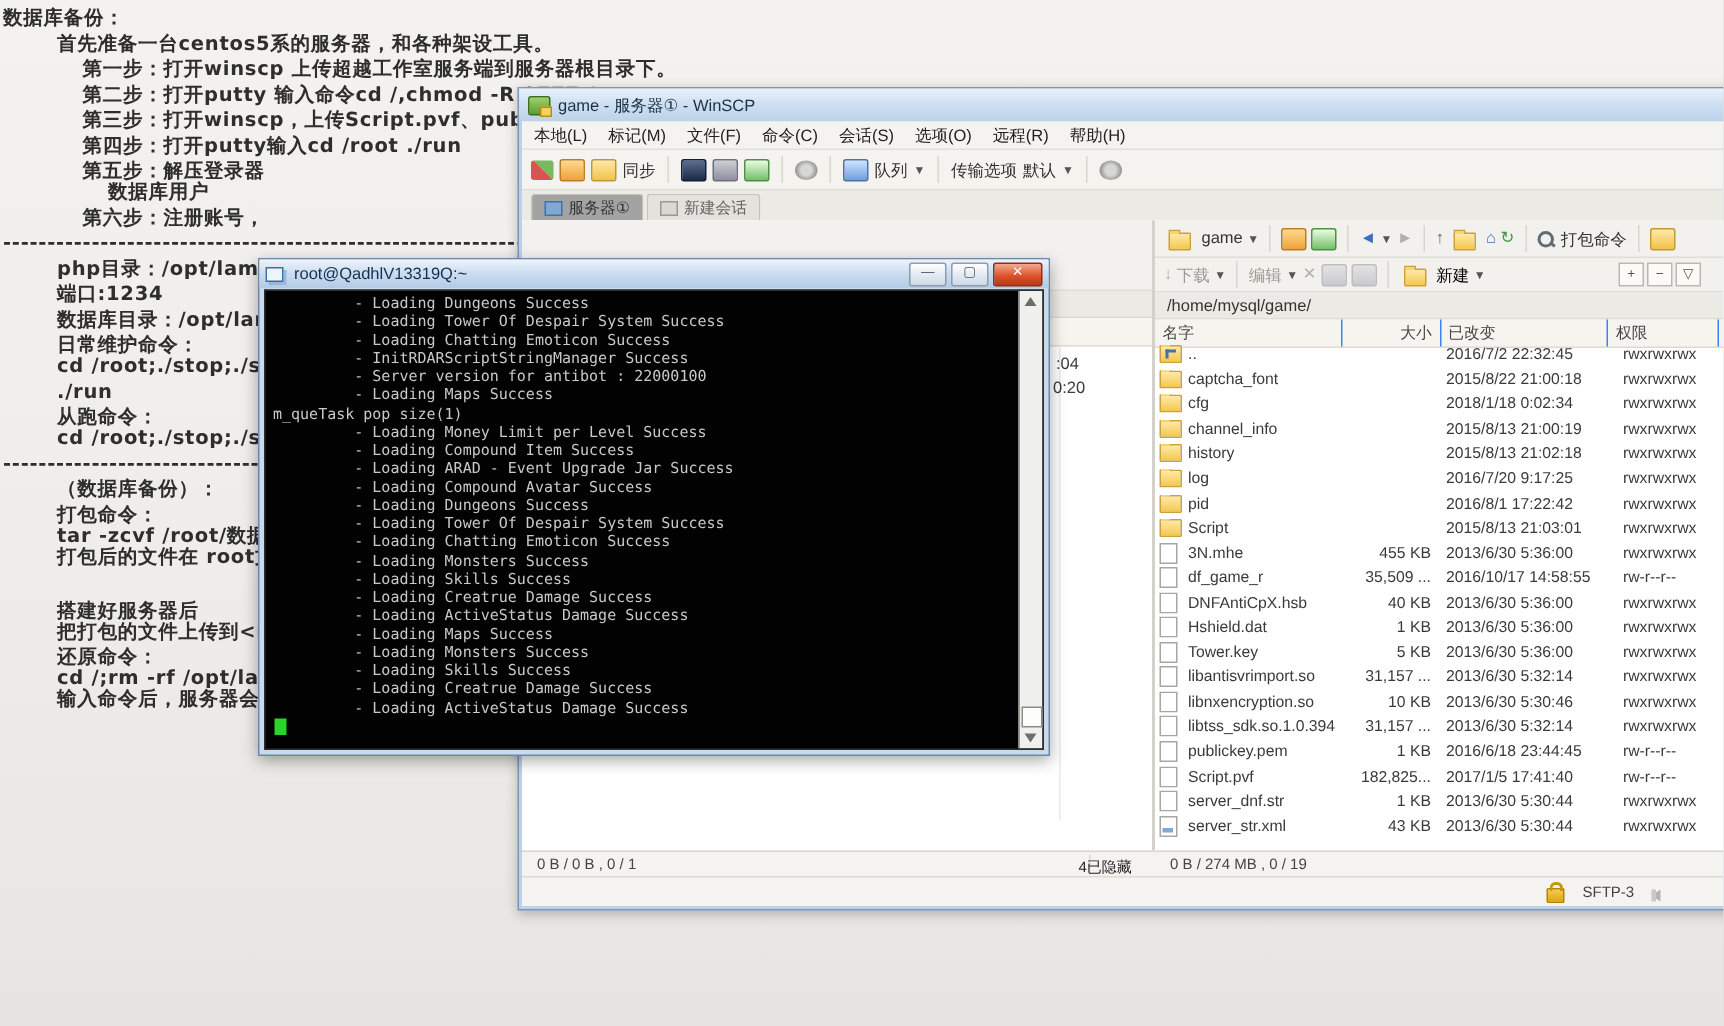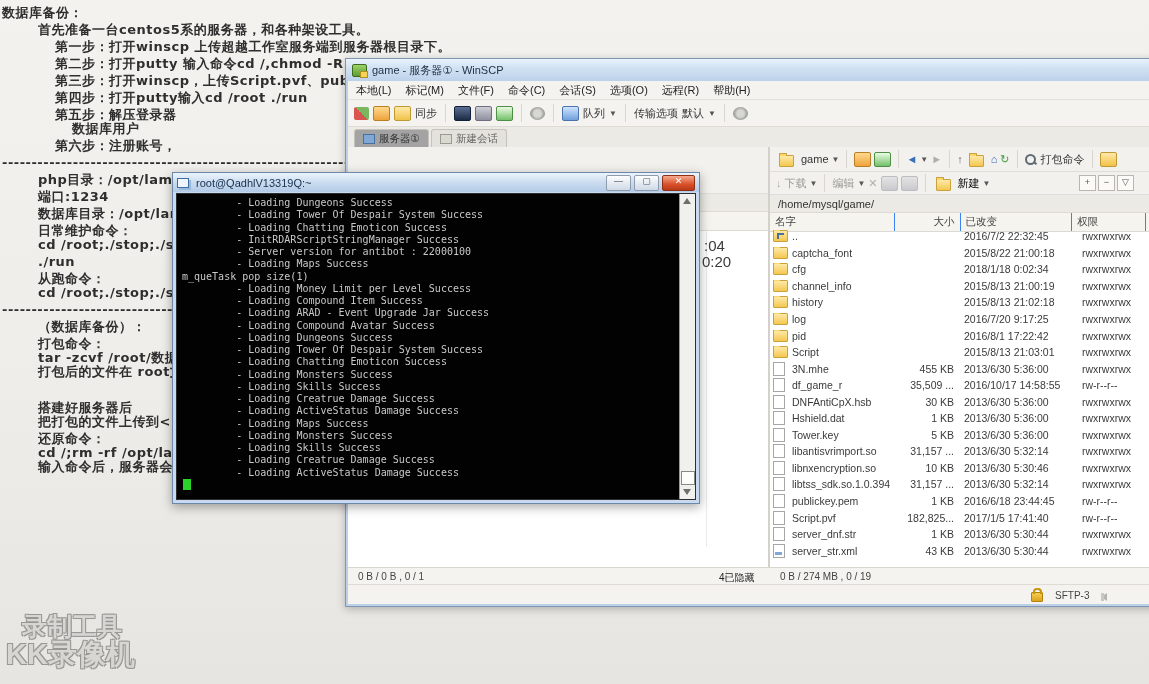--- a/index.html
+++ b/index.html
@@ -54,21 +54,21 @@
   .wtab.inactive{background:#e4e2dc;color:#666;}
   .tabicon{width:10px;height:8px;background:#7fa8d6;border:1px solid #49719e;}
   .tabicon.plus{background:#d9d9d2;border:1px solid #9a9a92;}
 
   .ws-main{position:absolute;left:0;right:0;top:66px;bottom:37px;background:#fff;}
   .local-panel{position:absolute;left:0;top:0;bottom:0;width:420px;background:#fff;}
   .local-toolbarzone{height:46px;background:#f2f1ed;border-bottom:1px solid #e0ded8;}
   .local-pathzone{height:17px;background:#eceae5;border-bottom:1px solid #dddbd4;}
   .local-headerzone{height:18px;background:#f5f4ef;border-bottom:1px solid #dddbd4;}
   .local-gridline{position:absolute;left:358px;top:82px;bottom:20px;width:1px;background:#eceae6;}
-  .frag{position:absolute;font-size:15px;color:#3c3c3c;}
+  .frag{position:absolute;font-size:11px;color:#3c3c3c;}
   .splitter{position:absolute;left:420px;top:0;bottom:0;width:2px;background:#d3d1ca;}
 
   .remote-panel{position:absolute;left:422px;top:0;bottom:0;width:426px;background:#fff;font-size:10.5px;}
   .rp-toolbar1{height:24px;display:flex;align-items:center;gap:3px;padding-left:6px;
     background:#f2f1ed;border-bottom:1px solid #e0ded8;font-size:11px;color:#333;}
   .rp-toolbar2{height:22px;display:flex;align-items:center;gap:3px;padding-left:6px;
     background:#f2f1ed;border-bottom:1px solid #ddd;font-size:11px;}
   .dis{color:#9b9b95;}
   .glyph{font-size:11px;line-height:11px;}
   .g-blue{color:#3a6fbc;} .g-grey{color:#b0b0aa;} .g-green{color:#3f9d3f;} .g-dark{color:#666;}
@@ -388,21 +388,21 @@
     <span class="fcell c-size">35,509 ...</span>
     <span class="fcell c-date">2016/10/17 14:58:55</span>
     <span class="fcell c-rights">rw-r--r--</span>
 
   </div>
               <div class="frow">
     <span class="fcell c-name">
                   <i class="ficon file"></i>
                   <span>DNFAntiCpX.hsb</span>
                 </span>
-    <span class="fcell c-size">30 KB</span>
+    <span class="fcell c-size">40 KB</span>
     <span class="fcell c-date">2013/6/30 5:36:00</span>
     <span class="fcell c-rights">rwxrwxrwx</span>
 
   </div>
               <div class="frow">
     <span class="fcell c-name">
                   <i class="ficon file"></i>
                   <span>Hshield.dat</span>
                 </span>
     <span class="fcell c-size">1 KB</span>
@@ -523,17 +523,13 @@
     <div class="console">
       <div class="term-out"><div class="term-line">         - Loading Dungeons Success</div><div class="term-line">         - Loading Tower Of Despair System Success</div><div class="term-line">         - Loading Chatting Emoticon Success</div><div class="term-line">         - InitRDARScriptStringManager Success</div><div class="term-line">         - Server version for antibot : 22000100</div><div class="term-line">         - Loading Maps Success</div><div class="term-line">m_queTask pop size(1)</div><div class="term-line">         - Loading Money Limit per Level Success</div><div class="term-line">         - Loading Compound Item Success</div><div class="term-line">         - Loading ARAD - Event Upgrade Jar Success</div><div class="term-line">         - Loading Compound Avatar Success</div><div class="term-line">         - Loading Dungeons Success</div><div class="term-line">         - Loading Tower Of Despair System Success</div><div class="term-line">         - Loading Chatting Emoticon Success</div><div class="term-line">         - Loading Monsters Success</div><div class="term-line">         - Loading Skills Success</div><div class="term-line">         - Loading Creatrue Damage Success</div><div class="term-line">         - Loading ActiveStatus Damage Success</div><div class="term-line">         - Loading Maps Success</div><div class="term-line">         - Loading Monsters Success</div><div class="term-line">         - Loading Skills Success</div><div class="term-line">         - Loading Creatrue Damage Success</div><div class="term-line">         - Loading ActiveStatus Damage Success</div><div class="term-line"><span class="cursor"></span></div></div>
       <div class="tscroll">
         <span class="tarrow up"></span>
         <span class="tthumb"></span>
         <span class="tarrow down"></span>
       </div>
     </div>
   </div>
 
-  <div class="watermark">
-    <div class="wm1">录制工具</div>
-    <div class="wm2">KK录像机</div>
-  </div>
 </div>
 
 </body></html>

